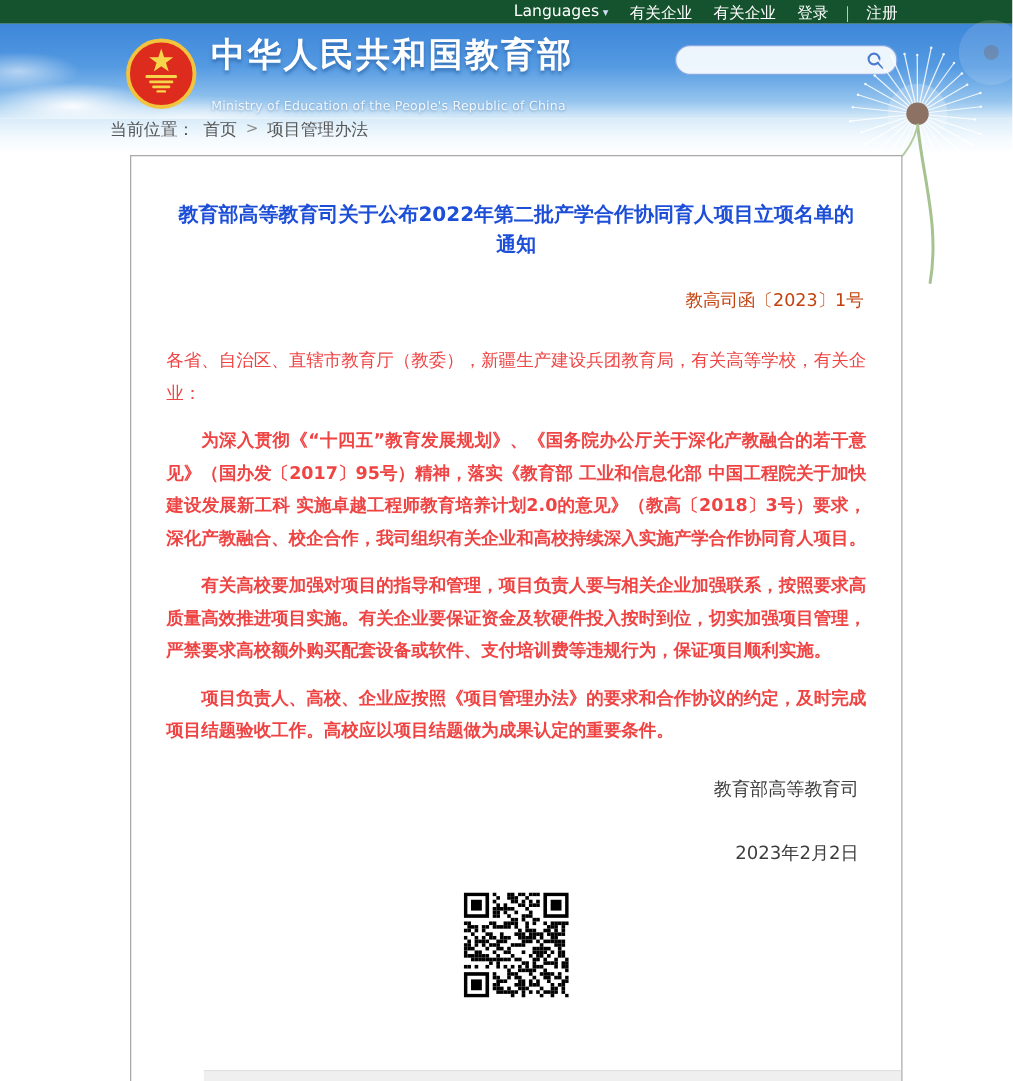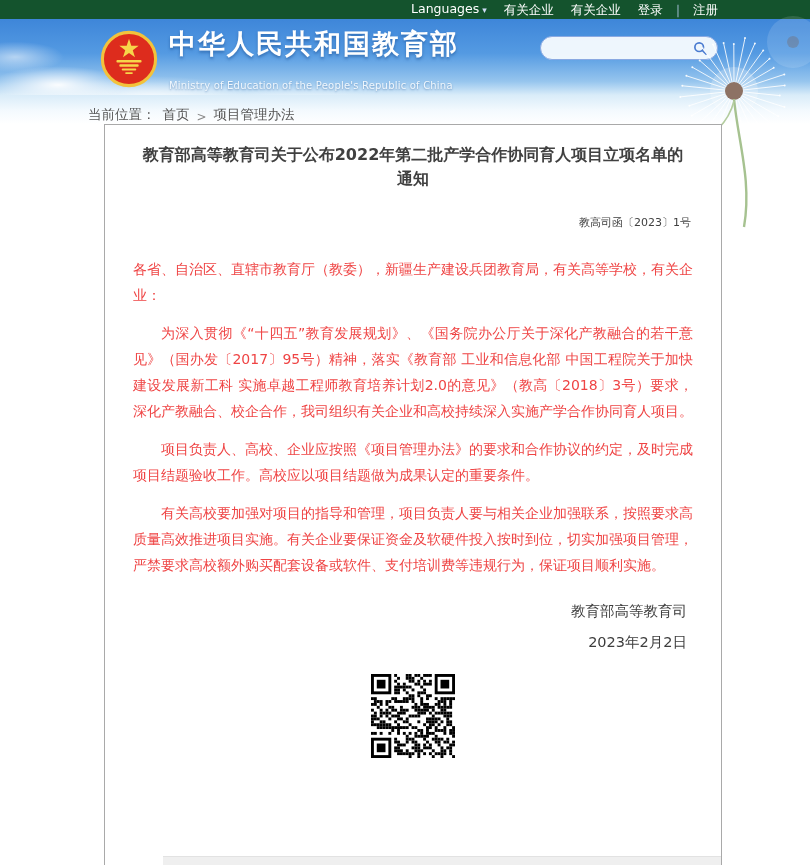--- a/index.html
+++ b/index.html
@@ -48,48 +48,48 @@
   .searchbox input {
     flex:1; border:none; outline:none; background:transparent;
     font-size:12px; color:#333; height:20px; min-width:0;
   }
   .search-btn { width:16px; height:16px; cursor:pointer; display:flex; align-items:center; }
   .dandelion { position:absolute; right:8px; top:14px; pointer-events:none; }
   .dandelion2 { position:absolute; right:-18px; top:-12px; opacity:.5; pointer-events:none; }
   
   .crumbbar {
     height:29px; background:linear-gradient(180deg,#d9ecf9 0%, #f4fafe 55%, #ffffff 100%);
-    display:flex; align-items:flex-end; padding-left:88px; gap:7px;
+    display:flex; align-items:flex-start; padding-left:88px; gap:7px;
     font-size:13.5px; color:#565656;
   }
   .crumbbar a { color:#565656; text-decoration:none; cursor:pointer; }
   .crumb-sep { color:#8a8a8a; font-size:12px; }
   
   .sheet {
     position:absolute; left:104px; top:124px; width:618px; height:741px;
     background:#ffffff; border:1px solid #a9a9a9; border-bottom:none;
     overflow:hidden;
   }
   .doc-title {
-    margin:18px 36px 0; text-align:center;
-    font-size:16px; font-weight:bold; color:#404040; line-height:24px;
+    margin:35px 36px 0; text-align:center;
+    font-size:16px; font-weight:bold; color:#1d4ed8; line-height:24px;
   }
   .doc-number {
     margin:24px 30px 0; text-align:right;
-    font-size:11px; color:#404040;
+    font-size:14px; color:#c2410c;
   }
   .salutation, p.body {
     margin:12px 28px 0; font-size:14px; line-height:26px; color:#ef4444;
     text-align:justify;
   }
   .salutation { margin-top:26px; }
-  p.body { text-indent:2em; }
+  p.body { text-indent:2em;font-weight:bold; }
   .closing { text-align:right; padding-right:34px; color:#3d3d3d; }
   .signer { margin-top:24px; font-size:14.5px; }
-  .sign-date { margin-top:12px; font-size:14.5px; }
+  .sign-date { margin-top:32px; font-size:14.5px; }
   .qrwrap { margin-top:22px; text-align:center; }
   .qr { width:84px; height:84px; display:inline-block; background:#fff; }
   .footbar {
     position:absolute; bottom:0; left:58px; right:0; height:9px;
     background:#efefef; border-top:1px solid #e2e2e2;
   }
 </style>
 </head>
 <body>
 
@@ -210,22 +210,22 @@
   <span class="crumb-sep">&gt;</span>
   <a>项目管理办法</a>
 </div>
 
 <div class="sheet">
   <h1 class="doc-title">教育部高等教育司关于公布2022年第二批产学合作协同育人项目立项名单的通知</h1>
   <div class="doc-number">教高司函〔2023〕1号</div>
 
   <p class="salutation">各省、自治区、直辖市教育厅（教委），新疆生产建设兵团教育局，有关高等学校，有关企业：</p>
   <p class="body">为深入贯彻《“十四五”教育发展规划》、《国务院办公厅关于深化产教融合的若干意见》（国办发〔2017〕95号）精神，落实《教育部 工业和信息化部 中国工程院关于加快建设发展新工科 实施卓越工程师教育培养计划2.0的意见》（教高〔2018〕3号）要求，深化产教融合、校企合作，我司组织有关企业和高校持续深入实施产学合作协同育人项目。</p>
+  <p class="body">有关高校要加强对项目的指导和管理，项目负责人要与相关企业加强联系，按照要求高质量高效推进项目实施。有关企业要保证资金及软硬件投入按时到位，切实加强项目管理，严禁要求高校额外购买配套设备或软件、支付培训费等违规行为，保证项目顺利实施。</p>
   <p class="body">项目负责人、高校、企业应按照《项目管理办法》的要求和合作协议的约定，及时完成项目结题验收工作。高校应以项目结题做为成果认定的重要条件。</p>
-  <p class="body">有关高校要加强对项目的指导和管理，项目负责人要与相关企业加强联系，按照要求高质量高效推进项目实施。有关企业要保证资金及软硬件投入按时到位，切实加强项目管理，严禁要求高校额外购买配套设备或软件、支付培训费等违规行为，保证项目顺利实施。</p>
 
   <div class="closing">
     <div class="signer">教育部高等教育司</div>
     <div class="sign-date">2023年2月2日</div>
   </div>
 
   <div class="qrwrap">
     <svg class="qr" id="qr" viewBox="0 0 87 87">
         <rect x="0" y="0" width="87" height="87" fill="#fff"></rect>
         <rect x="24" y="0" width="3" height="3" fill="#000"></rect>

